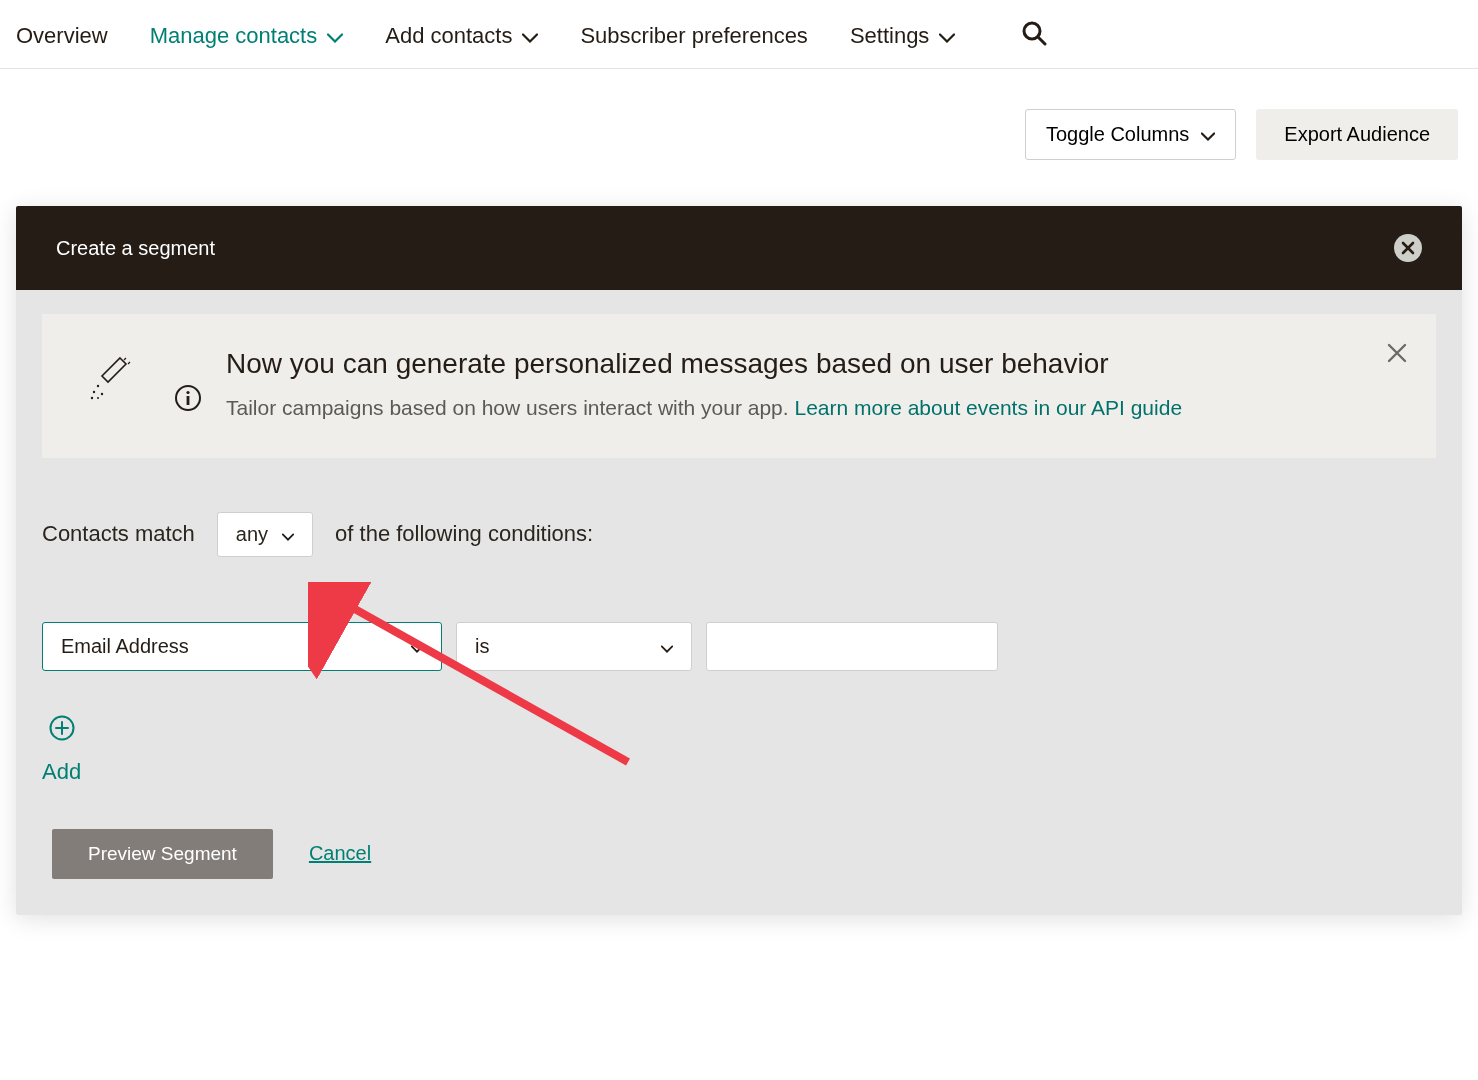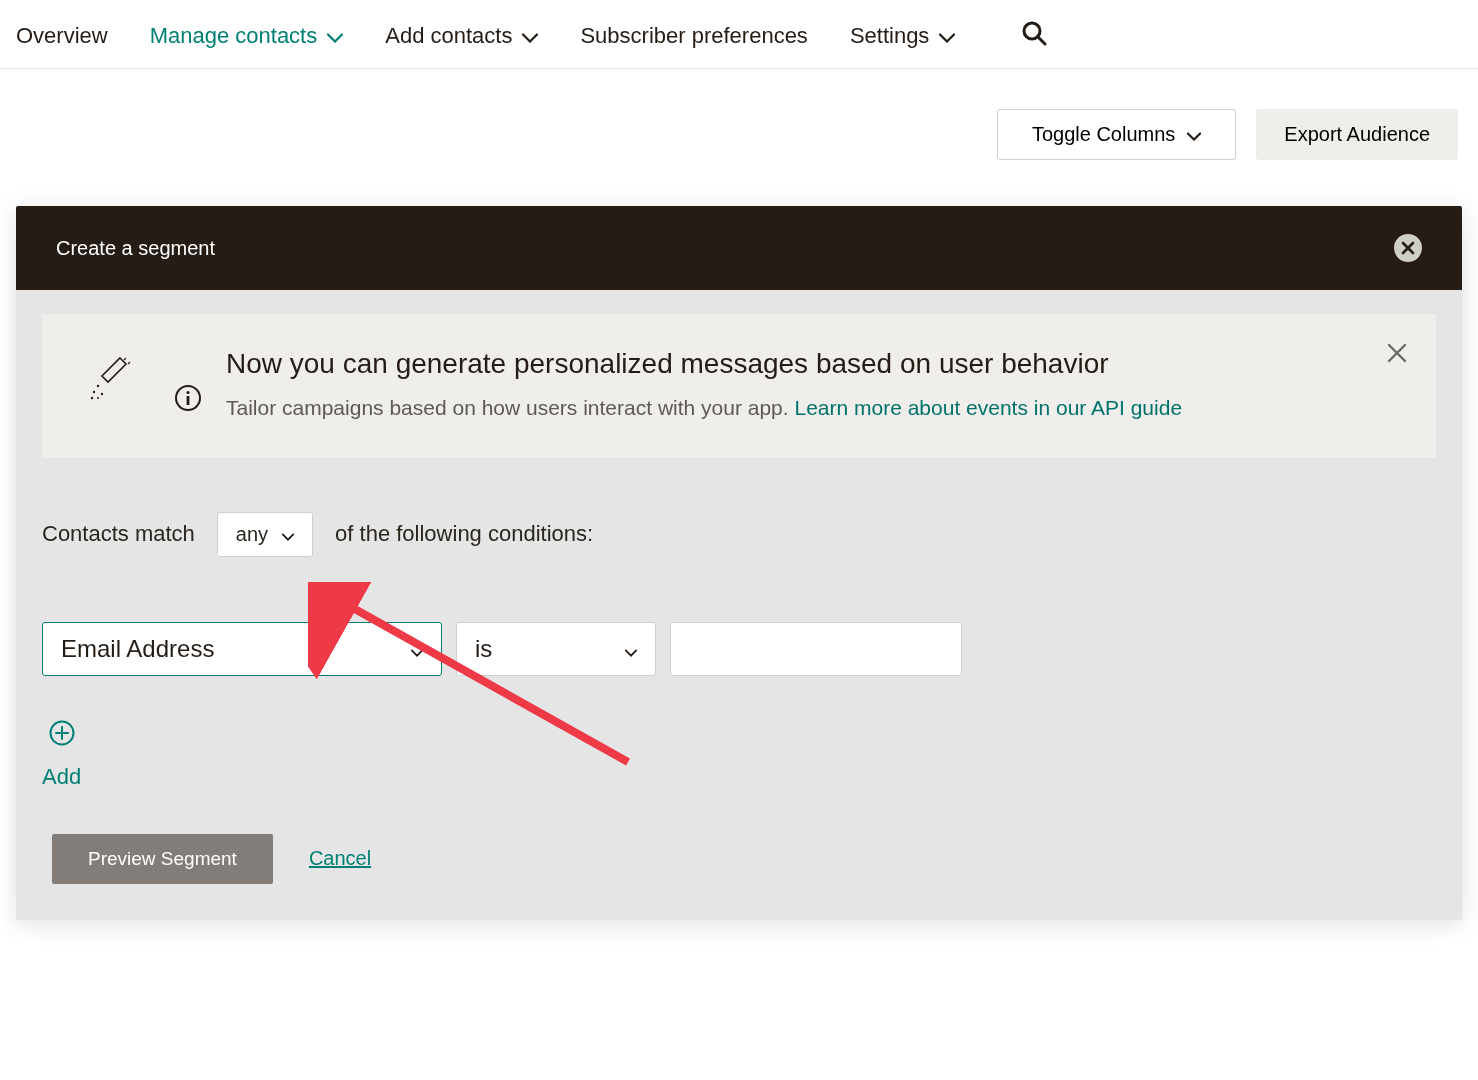--- a/index.html
+++ b/index.html
@@ -38,21 +38,21 @@
     justify-content: flex-end;
     gap: 20px;
     padding: 40px 20px 0 20px;
   }
   .btn-outline {
     display: inline-flex;
     align-items: center;
     gap: 12px;
     border: 1px solid #cfcfcf;
     background: #fff;
-    padding: 12px 34px;
+    padding: 12px 20px;
     font-size: 20px;
     cursor: pointer;
     border-radius: 3px;
   }
   .btn-solid-gray {
     display: inline-flex;
     align-items: center;
     gap: 12px;
     border: none;
     background: #efeeea;
@@ -149,27 +149,27 @@
     gap: 14px;
     margin: 24px 0 0 0;
     position: relative;
   }
   .select {
     display: inline-flex;
     align-items: center;
     justify-content: space-between;
     border: 1px solid #cfcfcf;
     padding: 12px 18px;
-    font-size: 24px;
+    font-size: 20px;
     cursor: pointer;
     border-radius: 3px;
     background:#fff;
   }
   .select.field { width: 400px; border: 1.5px solid #008074; }
-  .select.op { width: 200px; }
+  .select.op { width: 236px; }
   .input-val {
     width: 292px;
     border: 1px solid #cfcfcf;
     border-radius: 3px;
     padding: 12px 18px;
     font-size: 20px;
     background:#fff;
   }
   
   .add-btn {

